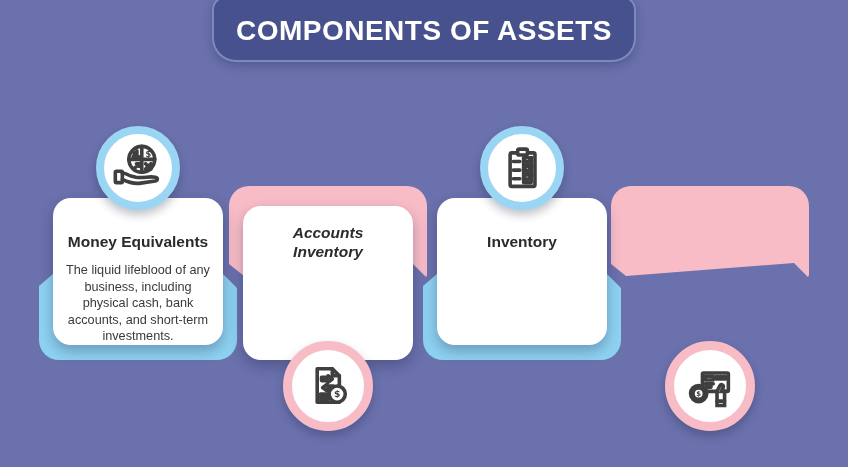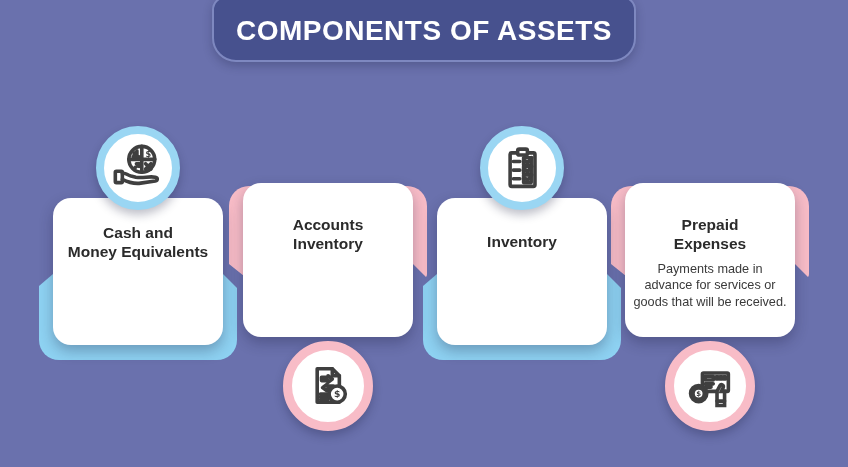--- a/index.html
+++ b/index.html
@@ -43,21 +43,21 @@
   
   .card{
     position:absolute;left:0;width:170px;z-index:2;
     background:#FFFFFF;border-radius:18px;
     box-shadow:0 6px 14px rgba(25,28,60,.30);
     box-sizing:border-box;
     display:flex;flex-direction:column;align-items:center;
     text-align:center;
   }
   .card.blue-card{top:198px;height:147px;padding:24px 6px 12px;}
-  .card.pink-card{top:183px;height:154px;padding:31px 6px 20px;}
+  .card.pink-card{top:206px;height:154px;padding:16px 6px 20px;font-style:italic;}
   .heading{
     min-height:40px;display:flex;flex-direction:column;justify-content:center;
     font-weight:bold;font-size:15.5px;line-height:1.25;color:#2B2B2B;
   }
   .body-text{
     flex:1;display:flex;align-items:center;
     font-size:12.7px;line-height:1.3;color:#3A3A3A;padding:0 2px;
   }
   
   .icon-circle{
@@ -81,22 +81,24 @@
 <div class="stage">
 
   <div class="banner">
     <h1>COMPONENTS OF ASSETS</h1>
   </div>
 
   <div class="card-wrap cw0">
     <div class="accent blue"></div>
     <div class="card blue-card">
       <div class="heading">
-        <div>Cash and</div>
         <div>Money Equivalents</div>
+      </div>
+      <div class="body-text">
+        <span>The liquid lifeblood of any business, including physical cash, bank accounts, and short-term investments.</span>
       </div>
     </div>
     <div class="icon-circle blue">
       <svg viewBox="0 0 100 100">
         <circle class="ic" cx="57" cy="34" r="24"></circle>
         <path class="ic" d="M57 10 V58 M33 34 H81"></path>
         <path class="ic" d="M43 28 V22 M48 28 V18 M41 29 H51" stroke-width="2.6"></path>
         <text class="ic-txt" x="69" y="30" font-size="15" text-anchor="middle">$</text>
         <path class="ic" d="M43 51 L52 42 M47 42 H52 V47" stroke-width="2.6"></path>
         <path class="ic" d="M64 42 L74 52 M74 42 L64 52" stroke-width="2.6"></path>
@@ -143,29 +145,20 @@
         <rect class="ic" x="53" y="31" width="14" height="14" stroke-width="2.8"></rect>
         <rect class="ic" x="53" y="47" width="14" height="14" stroke-width="2.8"></rect>
         <rect class="ic" x="53" y="63" width="14" height="14" stroke-width="2.8"></rect>
         <path class="ic" d="M56 37 L60 41 L68 31 M56 53 L60 57 L68 47 M56 69 L60 73 L68 63" stroke-width="2.8"></path>
       </svg>
     </div>
   </div>
 
   <div class="card-wrap cw3">
     <div class="accent pink"></div>
-    <div class="card pink-card">
-      <div class="heading">
-        <div>Prepaid</div>
-        <div>Expenses</div>
-      </div>
-      <div class="body-text">
-        <span>Payments made in advance for services or goods that will be received.</span>
-      </div>
-    </div>
     <div class="icon-circle pink">
       <svg viewBox="0 0 100 100">
         <rect class="ic" x="36" y="26" width="48" height="34" rx="2"></rect>
         <rect class="ic" x="41" y="32" width="15" height="7" stroke-width="2.6"></rect>
         <rect class="ic" x="61" y="33" width="4" height="4" stroke-width="2.2"></rect>
         <rect class="ic" x="68" y="33" width="4" height="4" stroke-width="2.2"></rect>
         <rect class="ic" x="75" y="33" width="4" height="4" stroke-width="2.2"></rect>
         <path class="ic" d="M41 46 H56 M41 52 H52" stroke-width="2.6"></path>
         <circle class="ic-fillwhite" cx="29" cy="64" r="15"></circle>
         <circle class="ic" cx="29" cy="64" r="10.5" stroke-width="2.4"></circle>

